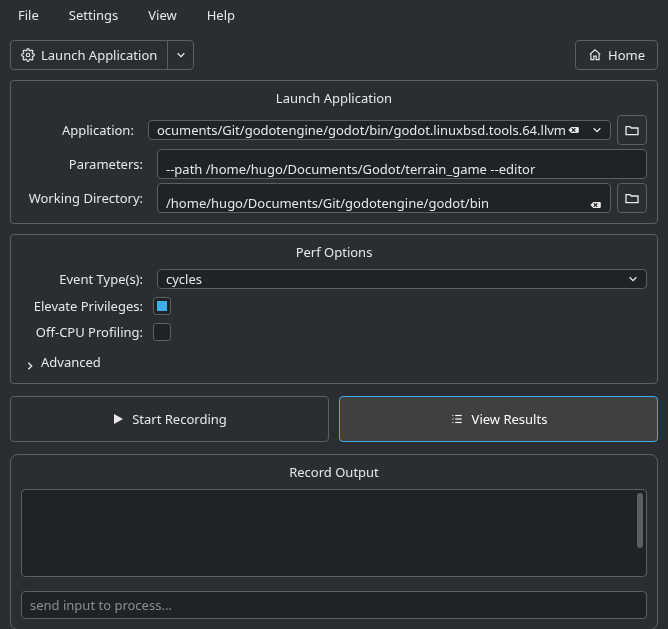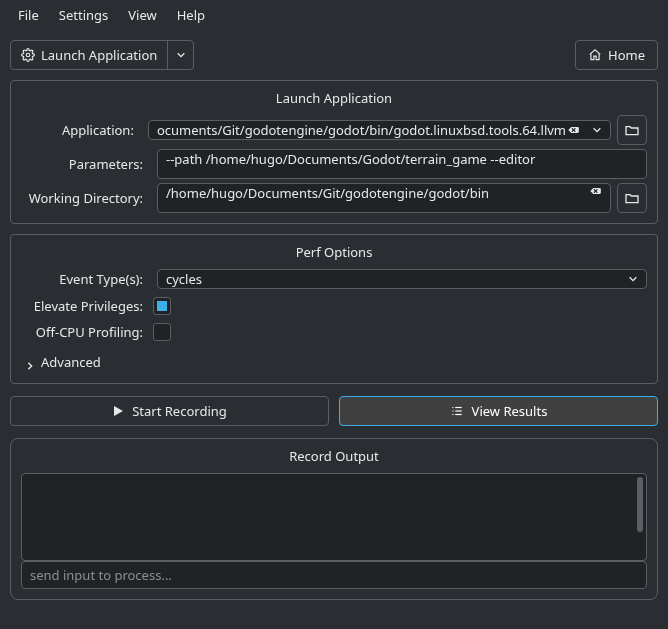--- a/index.html
+++ b/index.html
@@ -6,21 +6,21 @@
   html, body { width: 668px; height: 629px; overflow: hidden; }
   body {
     background: #2a2e32;
     color: #e8e8e8;
     font-family: "Noto Sans", "Segoe UI", Arial, sans-serif;
     font-size: 13px;
   }
   
   .menubar {
     display: flex;
-    gap: 0;
+    gap: 10px;
     padding: 4px 8px 4px 8px;
     height: 30px;
     align-items: center;
   }
   .menubar .menu-item {
     padding: 4px 10px;
     cursor: default;
     border-radius: 3px;
   }
   
@@ -99,21 +99,21 @@
   .text-input {
     flex: 1;
     height: 30px;
     background: #1f2326;
     border: 1px solid #5a5f64;
     border-radius: 4px;
     color: #e8e8e8;
     padding: 0 8px;
     font-size: 13px;
     display: flex;
-    align-items: flex-start;
+    align-items: flex-end;
     overflow: hidden;
     position: relative;
   }
   .text-input .txt {
     white-space: nowrap;
     overflow: hidden;
     text-overflow: clip;
     flex: 1;
   }
   .text-input .clear {
@@ -177,21 +177,21 @@
     cursor: default;
   }
   
   .action-row {
     display: flex;
     gap: 10px;
     margin: 12px 10px 0 10px;
   }
   .action-btn {
     flex: 1;
-    height: 30px;
+    height: 46px;
     border: 1px solid #5a5f64;
     border-radius: 4px;
     display: flex;
     align-items: center;
     justify-content: center;
     gap: 8px;
     background: #2a2e32;
     color: #e8e8e8;
   }
   .action-btn.primary {
@@ -228,21 +228,21 @@
   .output-text .scrollbar {
     position: absolute;
     right: 3px;
     top: 3px;
     width: 6px;
     height: 55px;
     background: #5a5f64;
     border-radius: 3px;
   }
   .stdin-input {
-    margin-top: 0;
+    margin-top: 14px;
     height: 28px;
     background: #1f2326;
     border: 1px solid #5a5f64;
     border-radius: 4px;
     padding: 0 8px;
     display: flex;
     align-items: center;
     color: #8a8f94;
     font-size: 13px;
   }

